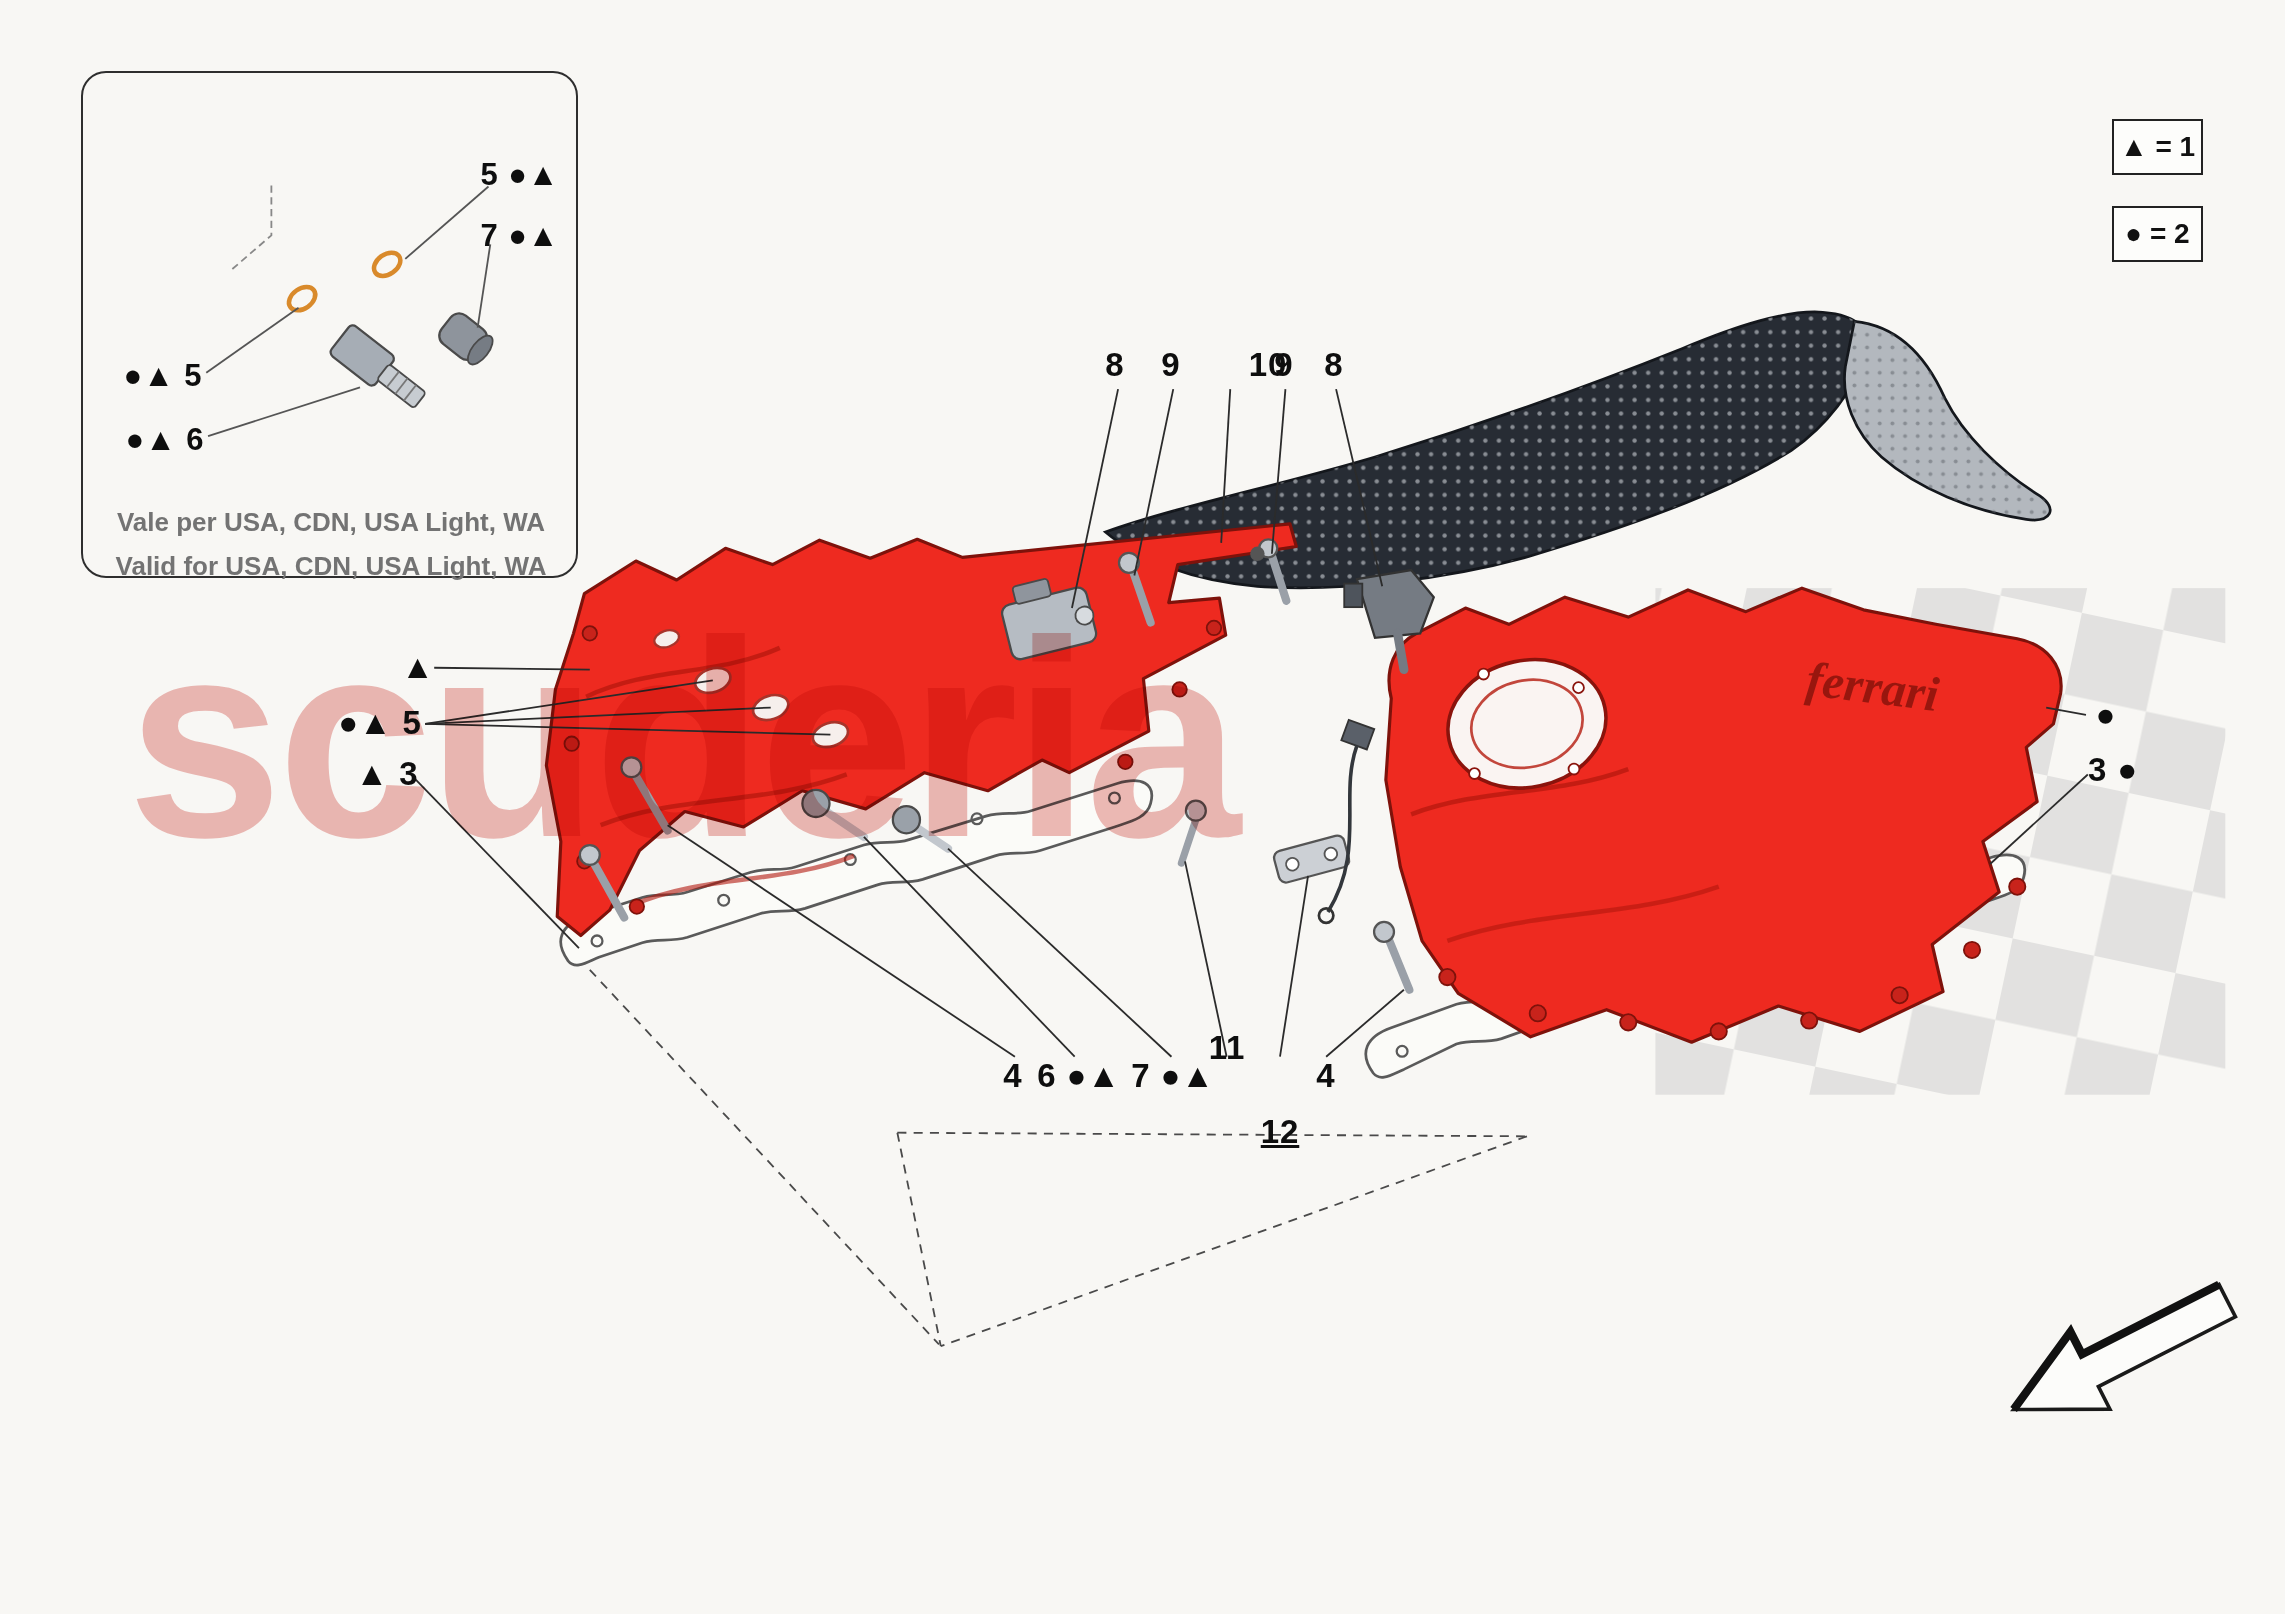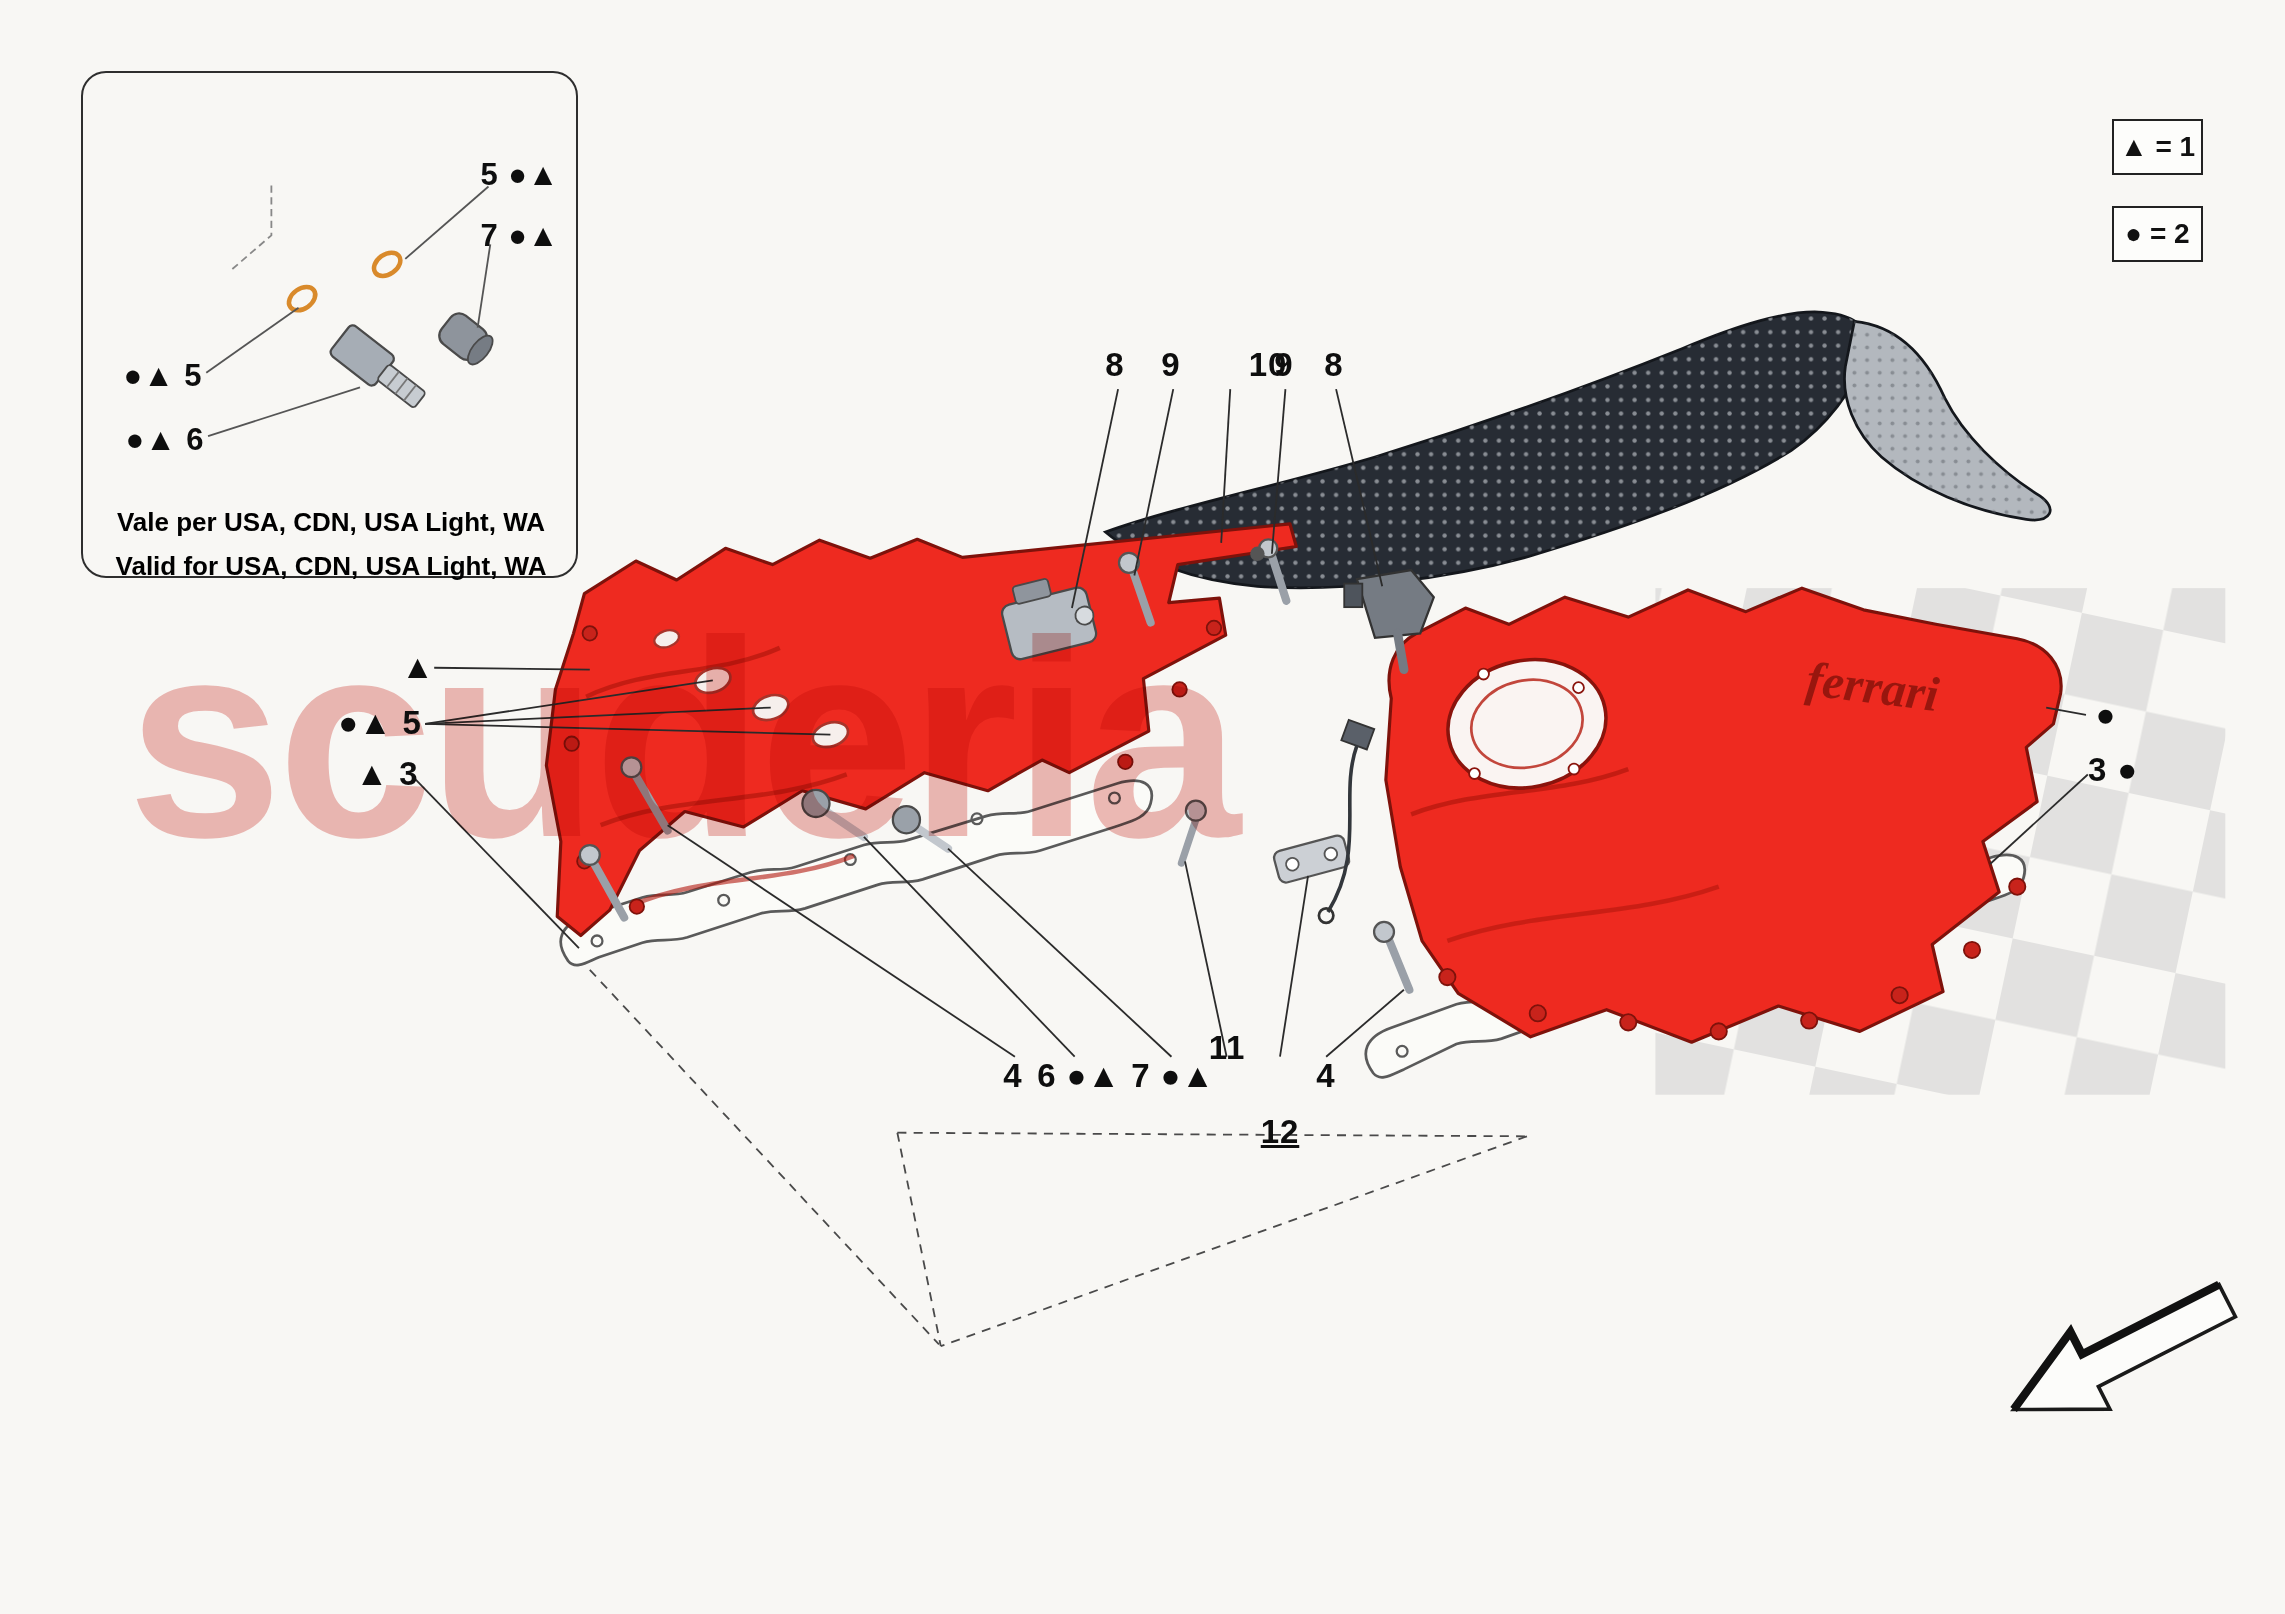--- a/index.html
+++ b/index.html
@@ -29,21 +29,21 @@
     border-radius:25px;
     background:transparent;
   }
   .inset-callout{font-size:31px;}
   .note{
     position:absolute;
     left:87px;width:488px;
     text-align:center;
     font-size:26px;
     font-weight:bold;
-    color:#000000;
+    color:#737373;
     white-space:nowrap;
   }
   .legend-box{
     position:absolute;
     width:87px;height:52px;
     border:2.7px solid #222;
     background:#fdfdfb;
     display:flex;align-items:center;justify-content:center;
     font-size:28px;font-weight:bold;color:#111;
   }

